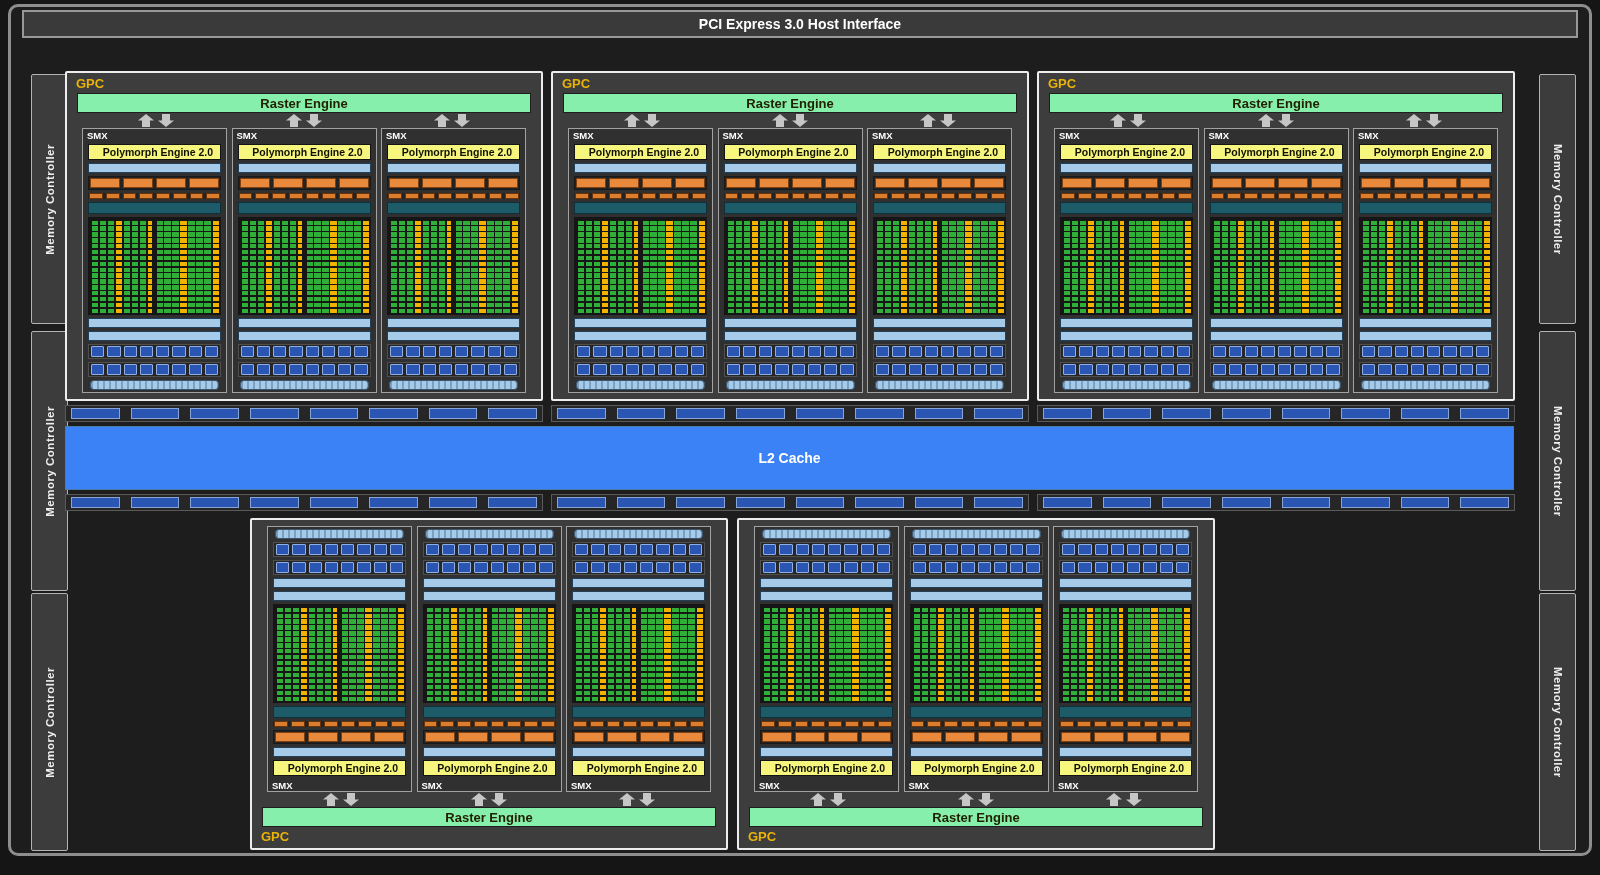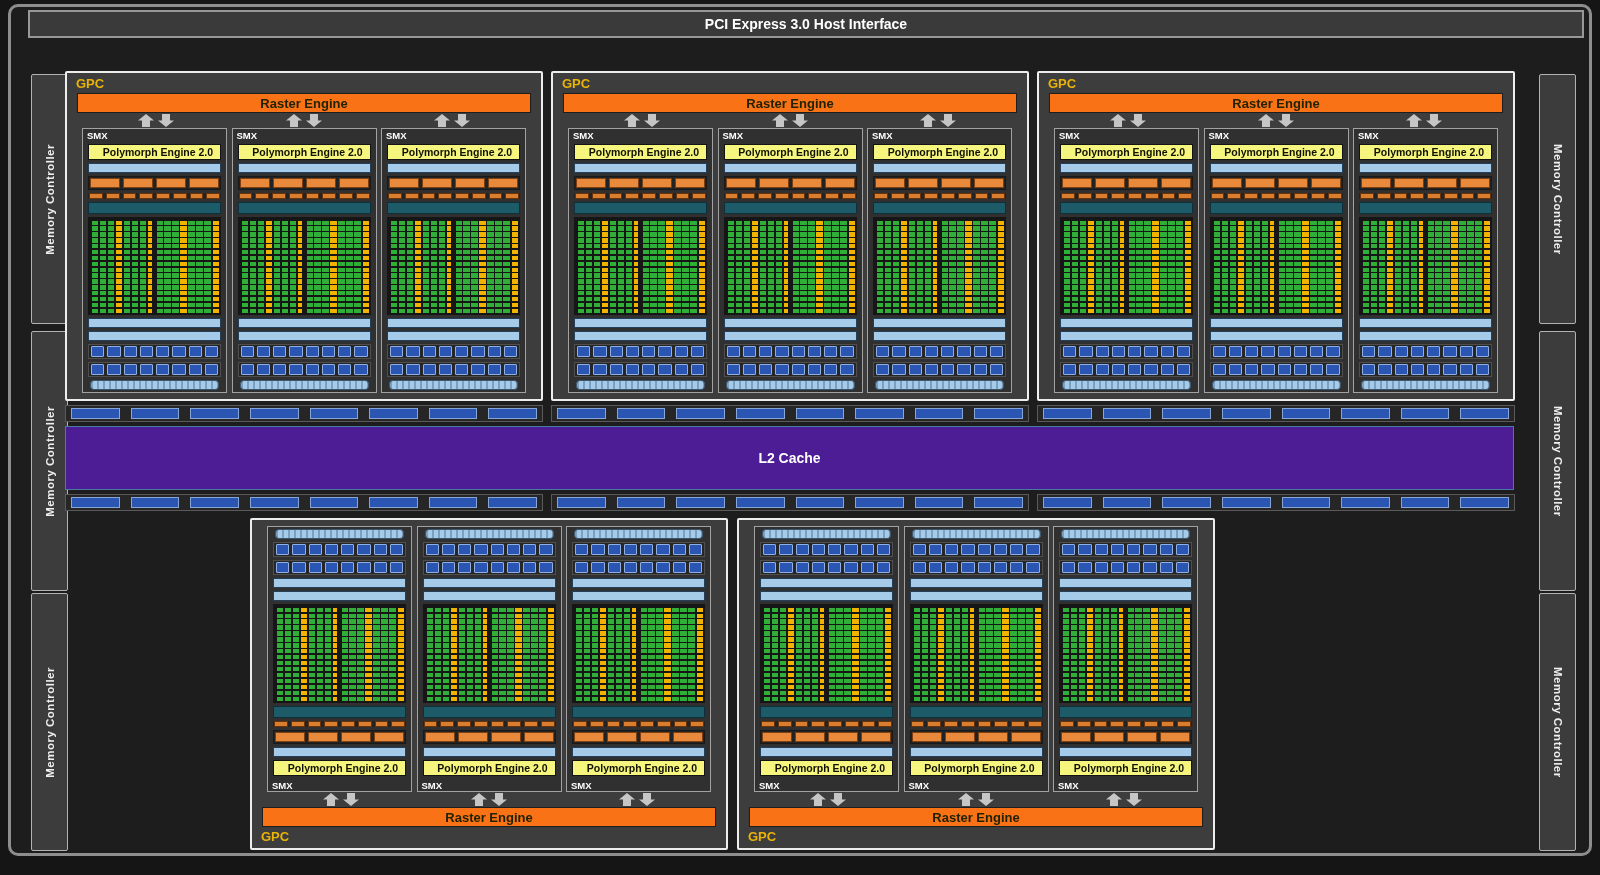--- a/index.html
+++ b/index.html
@@ -11,21 +11,21 @@
     position:absolute;left:8px;top:4px;width:1578px;height:846px;
     background:#1d1d1d;border:3px solid #8e8e8e;border-radius:10px;
   }
   
   .topbar{
     position:absolute;left:11px;width:1552px;height:24px;
     background:#3a3a3a;border:2px solid #989898;
     display:flex;align-items:center;justify-content:center;
     color:#ffffff;font-weight:bold;font-size:14px;
   }
-  .topbar.pci{top:3px;margin-left:6px;}
+  .topbar.pci{top:3px;}
   .topbar.giga{top:35px;height:20px;background:#ef8830;border:1px solid #c1661c;}
   
   .mc{
     position:absolute;width:35px;background:#3c3c3c;border:1px solid #b2b2b2;border-radius:2px;
     display:flex;align-items:center;justify-content:center;
   }
   .mc span{
     color:#efefef;font-size:11.5px;font-weight:bold;letter-spacing:.5px;white-space:nowrap;
   }
   .mc.left span{writing-mode:vertical-rl;transform:rotate(180deg);}
@@ -34,21 +34,21 @@
   .gpc{
     position:absolute;width:478px;height:330px;background:#3d3d3d;
     border:2px solid #ededed;border-radius:2px;
     display:flex;flex-direction:column;box-sizing:border-box;
   }
   .gpc.flipped{flex-direction:column-reverse;height:332px;}
   .gpc-label{color:#eab308;font-weight:bold;font-size:13px;padding:3px 0 2px 9px;flex:0 0 auto;}
   .gpc.flipped .gpc-label{padding:2px 0 4px 9px;}
   .raster{
     margin:0 10px;height:18px;flex:0 0 auto;
-    background:#f97316;border:1px solid #1e1e1e;
+    background:#86efac;border:1px solid #1e1e1e;
     display:flex;align-items:center;justify-content:center;
     color:#222200;font-weight:bold;font-size:13px;
   }
   .arrow-row{height:13px;margin:1px 15px;display:flex;flex:0 0 auto;}
   .arrow-slot{flex:1;display:flex;align-items:center;justify-content:center;}
   .smx-row{
     flex:1;margin:0 15px 6px;display:flex;justify-content:space-between;
   }
   .gpc.flipped .smx-row{margin:6px 15px 0;}
   
@@ -92,21 +92,21 @@
   .smx.flipped .pill{margin:2px 7px 0;}
   
   .rop-group{
     position:absolute;width:478px;height:17px;box-sizing:border-box;
     background:#262626;border:1px solid #5a5a5a;
     display:flex;gap:11px;padding:2px 5px;
   }
   .rop-seg{flex:1;background:#2a55b2;border:1px solid #87a6d6;}
   .l2{
     position:absolute;left:54px;top:419px;width:1449px;height:64px;box-sizing:border-box;
-    background:#4c1d95;border:1px solid #4a7ba6;
+    background:#3b82f6;border:1px solid #4a7ba6;
     display:flex;align-items:center;justify-content:center;
     color:#ffffff;font-weight:bold;font-size:14px;
   }
   .arrow-pair{display:block;}
 </style>
 </head>
 <body>
 
 <div class="chip">
   <div class="topbar pci">

